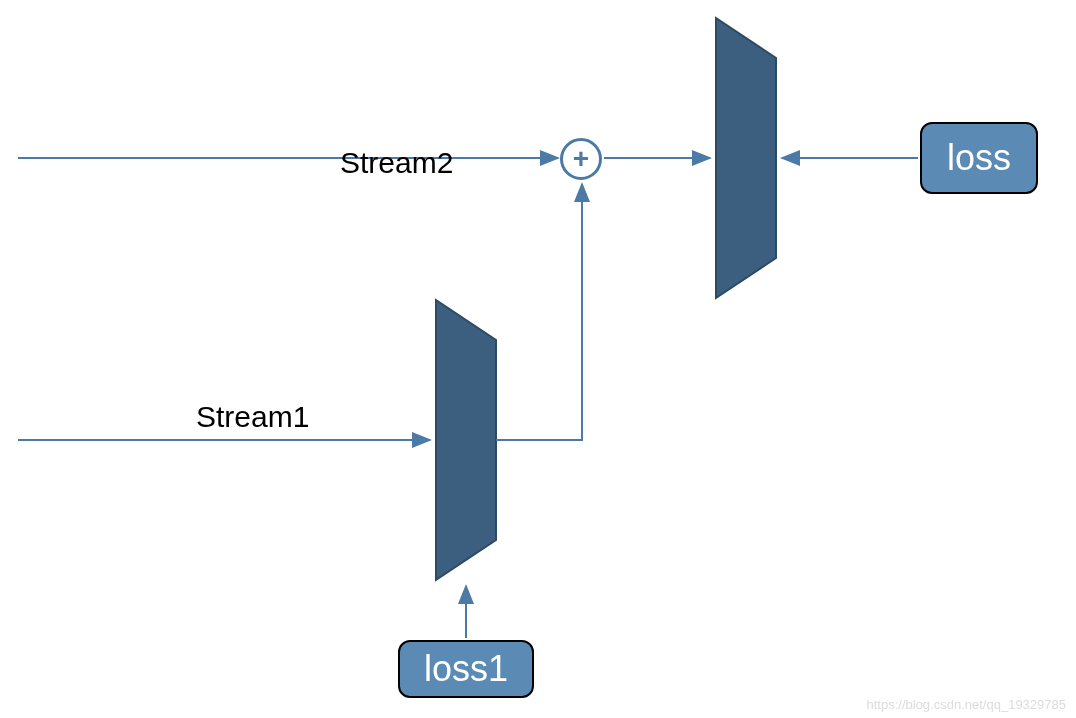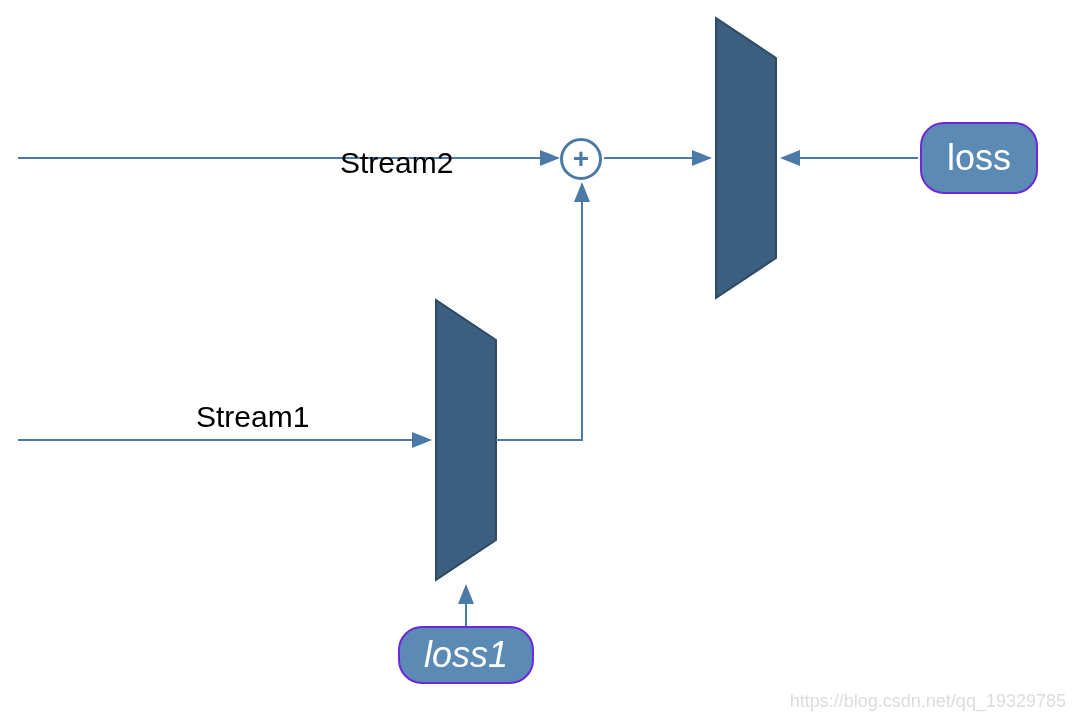--- a/index.html
+++ b/index.html
@@ -11,22 +11,22 @@
       font-family: Arial, sans-serif;
     }
     .label {
       position: absolute;
       font-size: 30px;
       color: #000000;
     }
     .loss-box {
       position: absolute;
       background: #5b8bb5;
-      border: 2px solid #6d28d9;
-      border-radius: 24px;
+      border: 2px solid #000000;
+      border-radius: 12px;
       color: #ffffff;
       font-size: 36px;
       display: flex;
       align-items: center;
       justify-content: center;
     }
     .plus-circle {
       position: absolute;
       width: 42px;
       height: 42px;
@@ -37,21 +37,21 @@
       justify-content: center;
       color: #4a7aa5;
       font-size: 28px;
       font-weight: bold;
       background: #ffffff;
     }
     .watermark {
       position: absolute;
       right: 10px;
       bottom: 6px;
-      font-size: 18px;
+      font-size: 13px;
       color: #dcdcdc;
     }
     svg.diagram-svg {
       position: absolute;
       top: 0;
       left: 0;
       width: 1076px;
       height: 718px;
     }
   </style>
@@ -87,17 +87,17 @@
 </div>
 
 <div class="label" style="left:340px; top:118px;margin-top:28px;">Stream2</div>
 
 <div class="label" style="left:196px; top:400px;">Stream1</div>
 
 <div class="loss-box" style="left:920px; top:122px; width:118px; height:72px;">
   <span>loss</span>
 </div>
 
-<div class="loss-box" style="left:398px; top:626px; width:136px; height:58px;font-style:italic;">
+<div class="loss-box" style="left:398px; top:640px; width:136px; height:58px;">
   <span>loss1</span>
 </div>
 
 <div class="watermark">https://blog.csdn.net/qq_19329785</div>
 
 </body></html>

